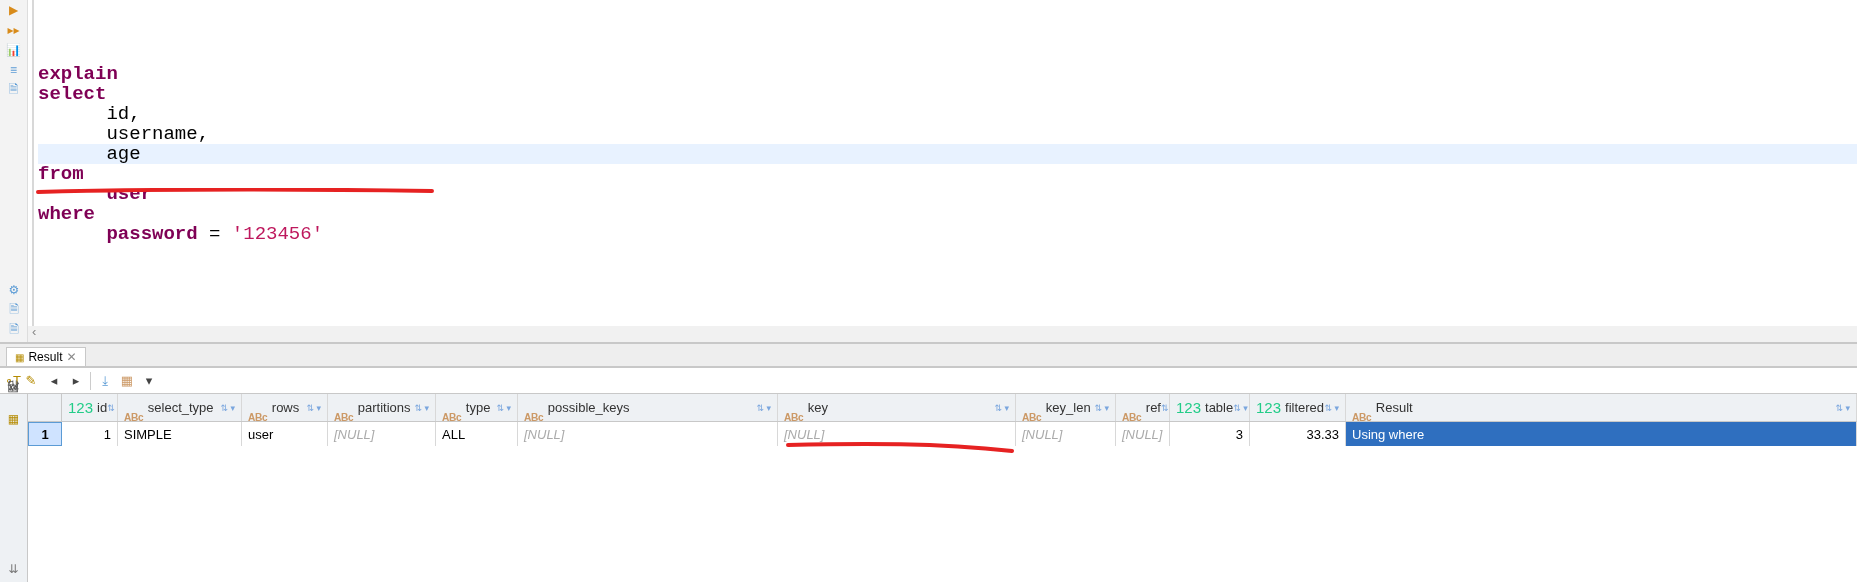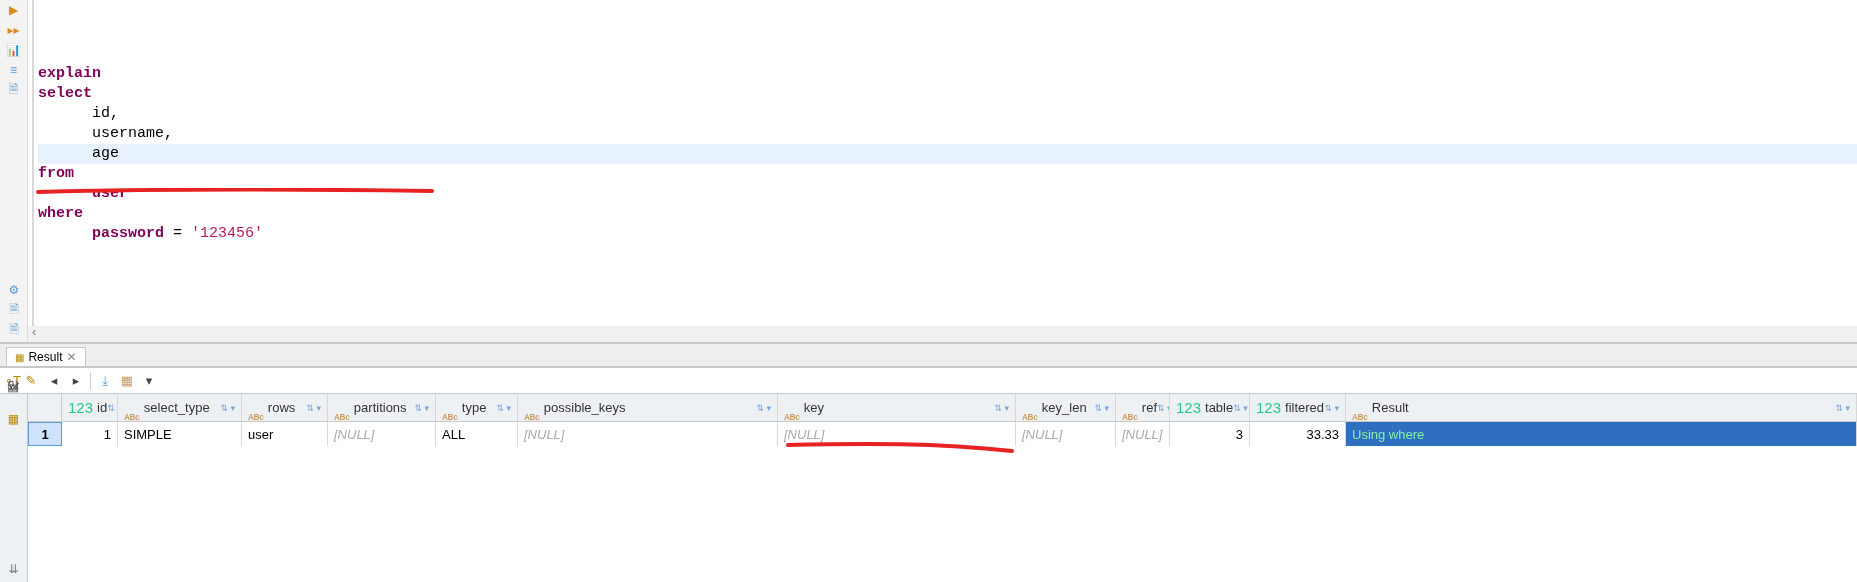--- a/index.html
+++ b/index.html
@@ -4,21 +4,21 @@
 <style>
   * { box-sizing: border-box; margin: 0; padding: 0; }
   html, body { width: 1857px; height: 582px; font-family: "Segoe UI", Tahoma, sans-serif; font-size: 13px; background: #fff; overflow: hidden; }
 
   .root { display: flex; flex-direction: column; width: 100%; height: 100%; }
 
   
   .editor-area { display: flex; height: 343px; border-bottom: 1px solid #c8c8c8; position: relative; }
   .editor-toolbar { width: 28px; background: #f3f3f3; display: flex; flex-direction: column; align-items: center; padding-top: 2px; gap: 4px; border-right: 1px solid #ddd; }
   .editor-toolbar span { width: 16px; height: 16px; display: flex; align-items: center; justify-content: center; font-size: 12px; cursor: pointer; }
-  .editor-code { position: relative; flex: 1; padding: 4px 0 0 10px; font-family: Consolas, "Courier New", monospace; font-size: 15px; line-height: 20px; white-space: pre; }
+  .editor-code { position: relative; flex: 1; padding: 4px 0 0 10px; font-family: Consolas, "Courier New", monospace; font-size: 19px; line-height: 20px; white-space: pre; }
   .editor-code .kw { color: #7f0055; font-weight: bold; }
   .editor-code .ident { color: #000; }
   .editor-code .str { color: #be185d; }
   .editor-code .highlight-line { background: #e8f2ff; display: inline-block; min-width: 100%; }
   .vbar { position: absolute; top: 0; bottom: 0; left: 4px; width: 2px; background: #d8d8d8; }
 
   .red-underline { position: absolute; top: 188px; left: 36px; width: 398px; height: 6px; }
   .red-underline2 { position: absolute; bottom: 0; left: 0; width: 220px; height: 6px; }
   .red-stroke { stroke: #e62222; stroke-width: 4; fill: none; stroke-linecap: round; }
 
@@ -61,27 +61,27 @@
     padding: 0 6px;
     display: flex; align-items: center;
     font-size: 13px;
     position: relative;
     overflow: hidden; white-space: nowrap;
   }
   .hcell { color: #333; justify-content: space-between; }
   .hcell .label { display: flex; align-items: center; gap: 4px; }
   .col-icon { font-size: 15px; }
   .ic-num { color: #2c8; }
-  .ic-str { color: #C96; font-weight: bold; font-size: 12px; margin-top: 22px; }
+  .ic-str { color: #C96; font-weight: bold; font-size: 15px; margin-top: 22px; }
   .sorter { font-size: 9px; color: #7aa6de; cursor: pointer; }
   .rownum-h, .rownum { width: 34px; justify-content: center; background: #eef1f4; border-right: 1px solid #c8c8c8; }
   .rownum { font-weight: bold; }
   .null { color: #aaa; font-style: italic; }
   .right { justify-content: flex-end; }
-  .c-extra { background: #2f6fbf; color: #86efac; flex: 1; }
+  .c-extra { background: #2f6fbf; color: #ffffff; flex: 1; }
 
   
   .c-id       { width: 56px; }
   .c-seltype  { width: 124px; }
   .c-table    { width: 86px; }
   .c-part     { width: 108px; }
   .c-type     { width: 82px; }
   .c-posskey  { width: 260px; }
   .c-key      { width: 238px; }
   .c-keylen   { width: 100px; }

